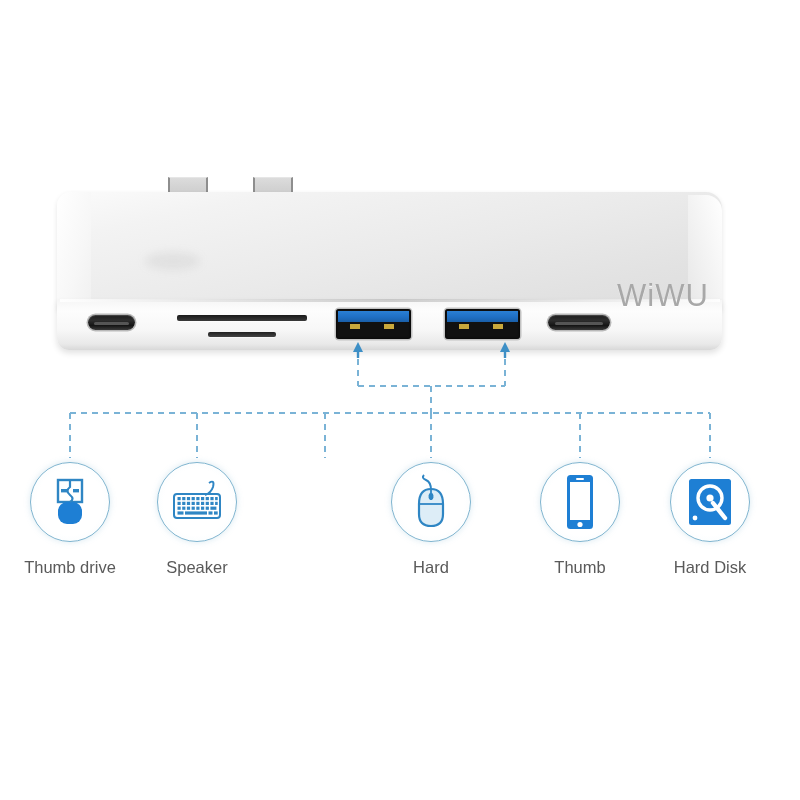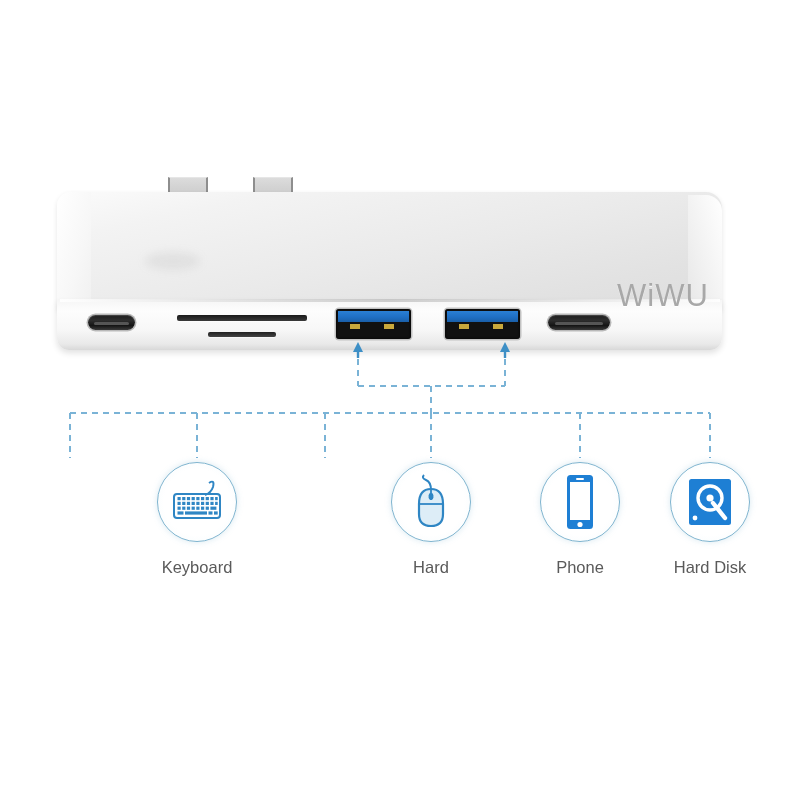--- a/index.html
+++ b/index.html
@@ -288,20 +288,32 @@
       <path d="M505,342 L500,352 L510,352 Z"></path>
     </g>
     <g fill="none" stroke="#3d8fc6" stroke-width="2.4">
       <path d="M358,348 L358,358"></path>
       <path d="M505,348 L505,358"></path>
     </g>
   </svg>
 
   <div id="icon-row">
 
+    <div class="icon-col" style="left:6px;">
+      <div class="icon-circle">
+        <svg width="46" height="52" viewBox="0 0 46 52">
+          <rect x="11" y="4" width="24" height="22" fill="none" stroke="#2f86c4" stroke-width="2.4"></rect>
+          <rect x="11" y="26" width="24" height="22" rx="9" fill="#1e7fd4"></rect>
+          <rect x="14" y="13" width="6" height="3.4" fill="#2f86c4"></rect>
+          <rect x="26" y="13" width="6" height="3.4" fill="#2f86c4"></rect>
+          <path d="M23,5 L23,11 Q18,15 23,19 Q28,23 23,26" fill="none" stroke="#2f86c4" stroke-width="2.2"></path>
+        </svg>
+      </div>
+      <div class="icon-label">Thumb drive</div>
+    </div>
 
     <div class="icon-col" style="left:133px;">
       <div class="icon-circle">
         <svg width="56" height="50" viewBox="0 0 56 50">
           <path d="M40,6 Q46,2 44,10 Q42,16 36,18" fill="none" stroke="#2f86c4" stroke-width="2"></path>
           <rect x="5" y="17" width="46" height="24" rx="3" fill="none" stroke="#2f86c4" stroke-width="2"></rect>
           <g fill="#2f86c4">
             <rect x="8.5" y="20" width="3.2" height="3.2"></rect>
               <rect x="13.2" y="20" width="3.2" height="3.2"></rect>
             <rect x="17.9" y="20" width="3.2" height="3.2"></rect>
@@ -331,21 +343,21 @@
             <rect x="36.7" y="29.6" width="3.2" height="3.2"></rect>
               <rect x="41.4" y="29.6" width="6" height="3.2"></rect>
 
             <rect x="8.5" y="34.4" width="6" height="3.2"></rect>
               <rect x="16" y="34.4" width="22" height="3.2"></rect>
             <rect x="39.5" y="34.4" width="4" height="3.2"></rect>
               <rect x="45" y="34.4" width="3.7" height="3.2"></rect>
           </g>
         </svg>
       </div>
-      <div class="icon-label">Keyboard</div>
+      <div class="icon-label">Speaker</div>
     </div>
 
 
     <div class="icon-col" style="left:367px;">
       <div class="icon-circle">
         <svg width="42" height="56" viewBox="0 0 42 56">
           <path d="M21,16 Q21,8 16,6 Q11,4 14,1" fill="none" stroke="#2f86c4" stroke-width="2"></path>
           <path d="M21,15 Q9,15 9,30 L9,40 Q9,52 21,52 Q33,52 33,40 L33,30 Q33,15 21,15 Z" fill="#bcdcf0" fill-opacity="0.5" stroke="#2f86c4" stroke-width="2.2"></path>
           <path d="M9,30 L33,30" fill="none" stroke="#2f86c4" stroke-width="1.8"></path>
           <path d="M21,15 L21,26" fill="none" stroke="#2f86c4" stroke-width="1.8"></path>
@@ -357,21 +369,21 @@
 
     <div class="icon-col" style="left:516px;">
       <div class="icon-circle">
         <svg width="34" height="56" viewBox="0 0 34 56">
           <rect x="4" y="1" width="26" height="54" rx="3.5" fill="#1e7fd4"></rect>
           <rect x="7" y="8" width="20" height="38" fill="#ffffff"></rect>
           <rect x="13" y="4" width="8" height="2" rx="1" fill="#ffffff"></rect>
           <circle cx="17" cy="50.5" r="2.6" fill="#ffffff"></circle>
         </svg>
       </div>
-      <div class="icon-label">Phone</div>
+      <div class="icon-label">Thumb</div>
     </div>
 
     <div class="icon-col" style="left:646px;">
       <div class="icon-circle">
         <svg width="48" height="50" viewBox="0 0 48 50">
           <rect x="3" y="2" width="42" height="46" rx="2.5" fill="#1e7fd4"></rect>
           <circle cx="24" cy="21" r="12" fill="none" stroke="#ffffff" stroke-width="3.4"></circle>
           <circle cx="24" cy="21" r="3.6" fill="#ffffff"></circle>
           <path d="M27,26 L39,41" stroke="#ffffff" stroke-width="4.4" stroke-linecap="round"></path>
           <circle cx="9" cy="41" r="2.4" fill="#ffffff"></circle>

